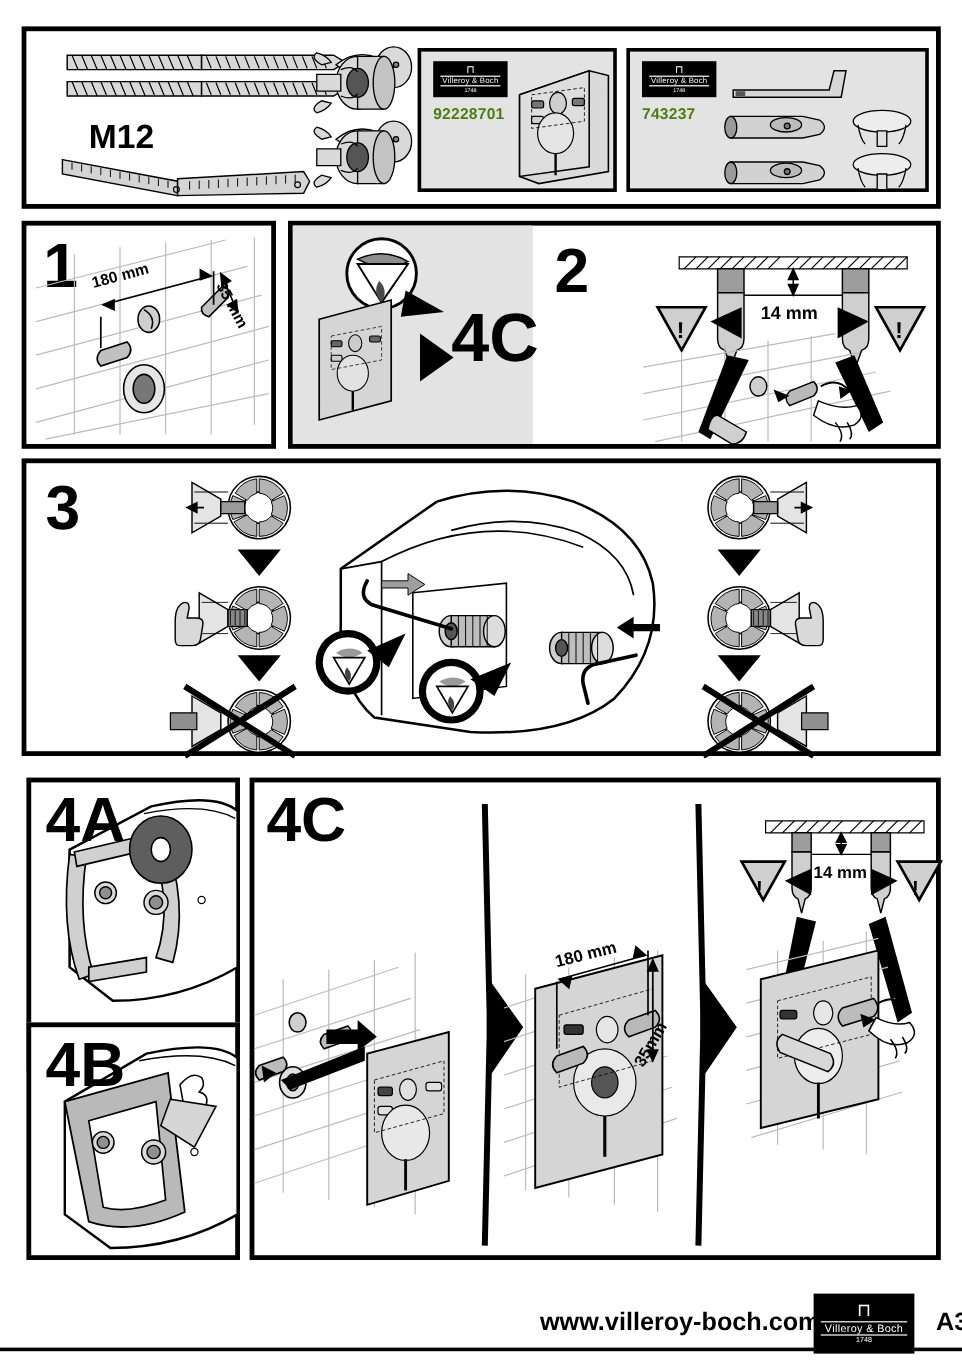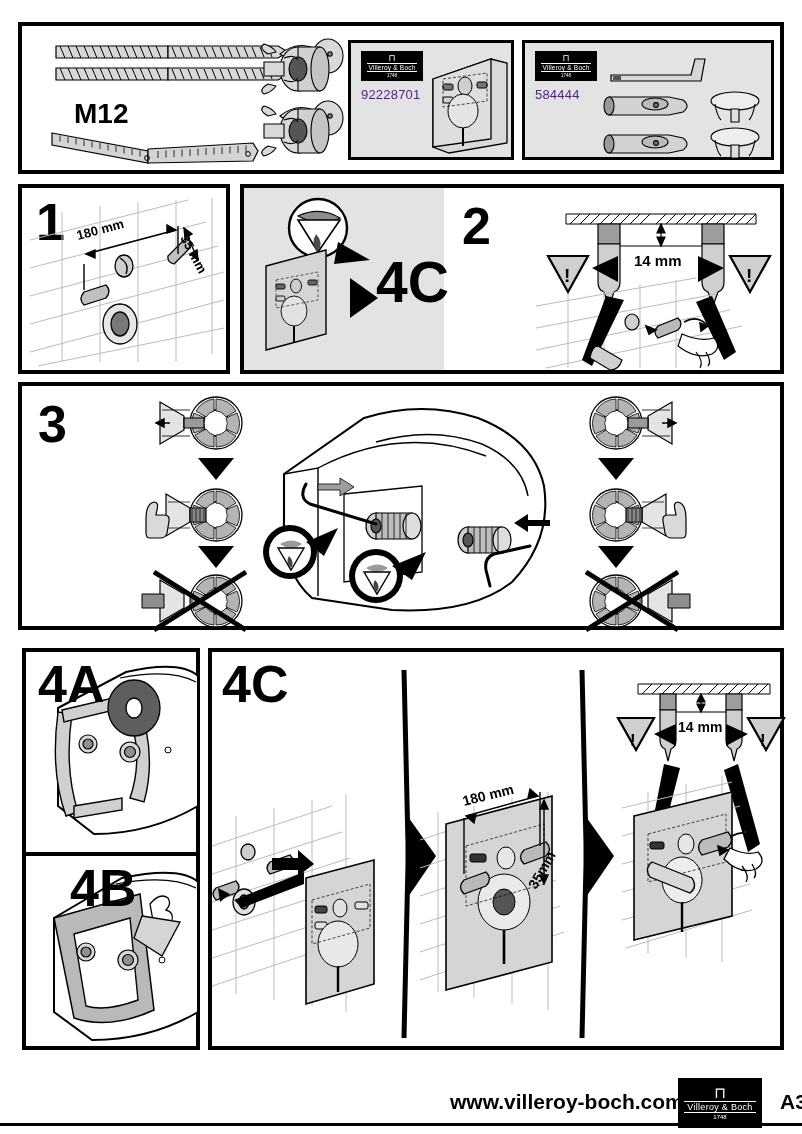--- a/index.html
+++ b/index.html
@@ -7,21 +7,21 @@
   .page{position:absolute;inset:0;}
 
   
   .panel{position:absolute;border:4px solid #000;background:#fff;box-sizing:border-box;}
   .inner{position:absolute;box-sizing:border-box;border:3px solid #000;background:#eaeaea;}
   .grey{background:#e3e3e3;}
 
   .stepnum{position:absolute;font-weight:bold;color:#000;line-height:1;font-family:"Liberation Sans",sans-serif;}
 
   .dim{position:absolute;font-weight:bold;font-size:13px;color:#000;white-space:nowrap;}
-  .partno{position:absolute;font-weight:normal;font-size:13px;color:#4c1d95;letter-spacing:.2px;}
+  .partno{position:absolute;font-weight:bold;font-size:13px;color:#4d7c0f;letter-spacing:.2px;}
 
   
   .vblogo{position:absolute;background:#000;display:flex;flex-direction:column;
           align-items:center;justify-content:center;color:#fff;}
   .vblogo .crown{font-size:9px;line-height:8px;}
   .vblogo .nm{font-size:6.5px;letter-spacing:.2px;border-top:1px solid #fff;border-bottom:1px solid #fff;padding:0 2px;margin-top:1px;}
   .vblogo .yr{font-size:4.5px;margin-top:1px;}
 
   svg{display:block;overflow:visible;}
 
@@ -125,21 +125,21 @@
         <path d="M38 75 v18" stroke="#000" stroke-width="2"></path>
       </svg>
     </div>
 
     <div class="inner grey" style="left:500px;top:14px;width:252px;height:120px;">
       <div class="vblogo" style="left:10px;top:8px;width:62px;height:30px;">
         <span class="crown">⊓</span>
         <span class="nm">Villeroy &amp; Boch</span>
         <span class="yr">1748</span>
       </div>
-      <div class="partno" style="left:10px;top:44px;">584444</div>
+      <div class="partno" style="left:10px;top:44px;">743237</div>
 
       <svg style="position:absolute;left:82px;top:12px;" width="110" height="36" viewBox="0 0 110 36">
         <g stroke="#000" stroke-width="1.2" fill="#d6d6d6">
           <path d="M4 20 L84 20 L88 4 L98 4 L94 26 L4 26 Z"></path>
         </g>
         <path d="M6 21 h8 v4 h-8 z" fill="#555"></path>
       </svg>
 
       <svg style="position:absolute;left:78px;top:44px;" width="170" height="72" viewBox="0 0 170 72">
         <g stroke="#000" stroke-width="1.1">
@@ -509,21 +509,21 @@
         <circle cx="58" cy="88" r="9"></circle>
           <circle cx="58" cy="88" r="5" fill="#8f8f8f"></circle>
         <circle cx="100" cy="96" r="10"></circle>
           <circle cx="100" cy="96" r="5.5" fill="#8f8f8f"></circle>
       </g>
       <circle cx="138" cy="94" r="3" fill="none" stroke="#000"></circle>
     </svg>
   </div>
 
   <div class="panel" style="left:22px;top:852px;width:178px;height:198px;">
-    <div class="stepnum" style="left:12px;top:6px;font-size:52px;z-index:3;margin-left:32px;">4B</div>
+    <div class="stepnum" style="left:12px;top:6px;font-size:52px;z-index:3;">4B</div>
     <svg style="position:absolute;left:4px;top:4px;" width="166" height="186" viewBox="0 0 166 186">
       <g stroke="#000" stroke-width="2" fill="#fff">
         <path d="M24 58 L92 18 Q150 6 168 22 L168 152 Q120 180 62 180 L24 152 Z"></path>
       </g>
       <path d="M86 24 Q138 14 166 28" stroke="#000" stroke-width="1.2" fill="none"></path>
 
       <g stroke="#000" stroke-width="1.5" fill="#b9b9b9">
         <path d="M24 58 L110 34 L124 150 Q80 170 44 158 Z"></path>
       </g>
       <path d="M44 74 L100 58 L108 140 Q76 152 56 146 Z" fill="#fff" stroke="#000" stroke-width="1.4"></path>

